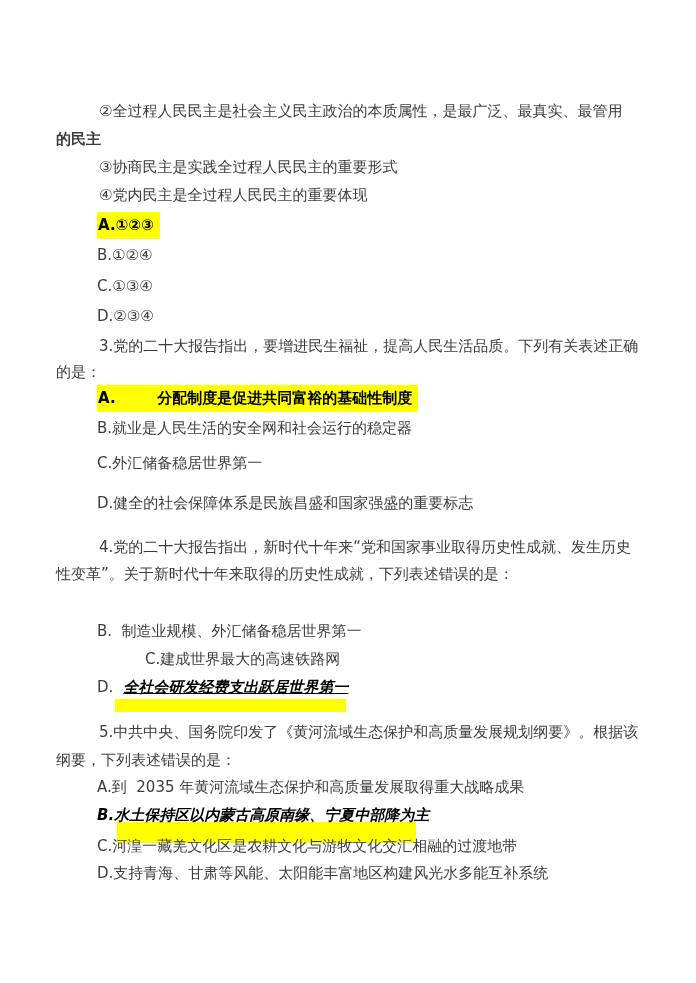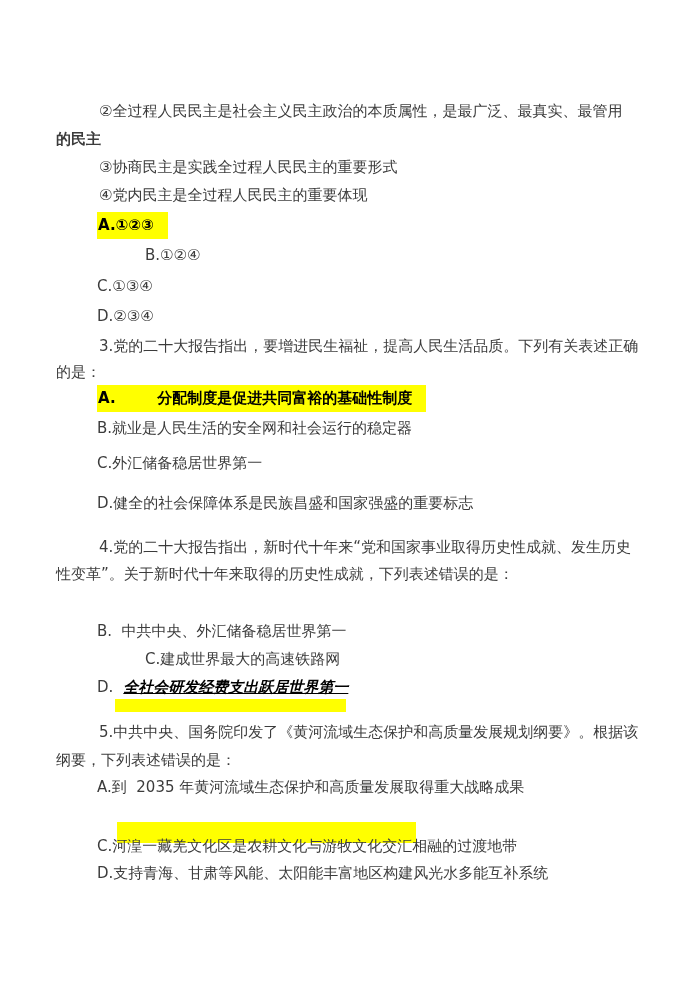--- a/index.html
+++ b/index.html
@@ -16,21 +16,21 @@
   .ln {
     position: absolute;
     white-space: pre;
     line-height: 20px;
     z-index: 1;
   }
   .hl {
     background: #ffff00;
     font-weight: bold;
     color: #000000;
-    padding: 3px 14px 4px 1px;
+    padding: 3px 6px 4px 1px;
   }
   .b { font-weight: bold; color: #000000; font-style: italic; }
   .u { text-decoration: underline; }
   .strip {
     position: absolute;
     background: #ffff00;
     z-index: 0;
   }
   .key { display: inline-block; margin-right: 10px; }
 </style>
@@ -41,36 +41,37 @@
 
   <div class="strip" style="top:699px; left:115px; width:231px; height:13px;"></div>
   <div class="strip" style="top:822px; left:117px; width:299px; height:21px;"></div>
 
   <div class="ln" style="top:101px; left:99px;">②全过程人民民主是社会主义民主政治的本质属性，是最广泛、最真实、最管用</div>
   <div class="ln" style="top:129px; left:56px;font-weight:bold;">的民主</div>
   <div class="ln" style="top:157px; left:99px;">③协商民主是实践全过程人民民主的重要形式</div>
   <div class="ln" style="top:185px; left:99px;">④党内民主是全过程人民民主的重要体现</div>
 
   <div class="ln hl" style="top:212px; left:97px;">A.①②③</div>
-  <div class="ln" style="top:245px; left:97px;margin-left:48px;">B.①②④</div>
+  <div class="ln" style="top:245px; left:97px;">B.①②④</div>
   <div class="ln" style="top:276px; left:97px;">C.①③④</div>
   <div class="ln" style="top:306px; left:97px;">D.②③④</div>
 
   <div class="ln" style="top:336px; left:99px;">3.党的二十大报告指出，要增进民生福祉，提高人民生活品质。下列有关表述正确</div>
   <div class="ln" style="top:362px; left:56px;">的是：</div>
   <div class="ln hl" style="top:385px; left:97px;">A.        分配制度是促进共同富裕的基础性制度</div>
   <div class="ln" style="top:418px; left:97px;">B.就业是人民生活的安全网和社会运行的稳定器</div>
   <div class="ln" style="top:453px; left:97px;">C.外汇储备稳居世界第一</div>
   <div class="ln" style="top:493px; left:97px;">D.健全的社会保障体系是民族昌盛和国家强盛的重要标志</div>
 
   <div class="ln" style="top:537px; left:99px;">4.党的二十大报告指出，新时代十年来“党和国家事业取得历史性成就、发生历史</div>
   <div class="ln" style="top:564px; left:56px;">性变革”。关于新时代十年来取得的历史性成就，下列表述错误的是：</div>
-  <div class="ln" style="top:621px; left:97px;">B.  中共中央、外汇储备稳居世界第一</div>
+  <div class="ln" style="top:621px; left:97px;">B.  制造业规模、外汇储备稳居世界第一</div>
   <div class="ln" style="top:649px; left:97px;margin-left:48px;">C.建成世界最大的高速铁路网</div>
   <div class="ln" style="top:677px; left:97px;"><span class="key">D.</span><span class="b u">全社会研发经费支出跃居世界第一</span></div>
 
   <div class="ln" style="top:722px; left:99px;">5.中共中央、国务院印发了《黄河流域生态保护和高质量发展规划纲要》。根据该</div>
   <div class="ln" style="top:750px; left:56px;">纲要，下列表述错误的是：</div>
   <div class="ln" style="top:777px; left:97px;">A.到  2035 年黄河流域生态保护和高质量发展取得重大战略成果</div>
+  <div class="ln b" style="top:805px; left:97px;">B.水土保持区以内蒙古高原南缘、宁夏中部降为主</div>
   <div class="ln" style="top:836px; left:97px;">C.河湟一藏羌文化区是农耕文化与游牧文化交汇相融的过渡地带</div>
   <div class="ln" style="top:863px; left:97px;">D.支持青海、甘肃等风能、太阳能丰富地区构建风光水多能互补系统</div>
 
 </div>
 
 </body></html>

